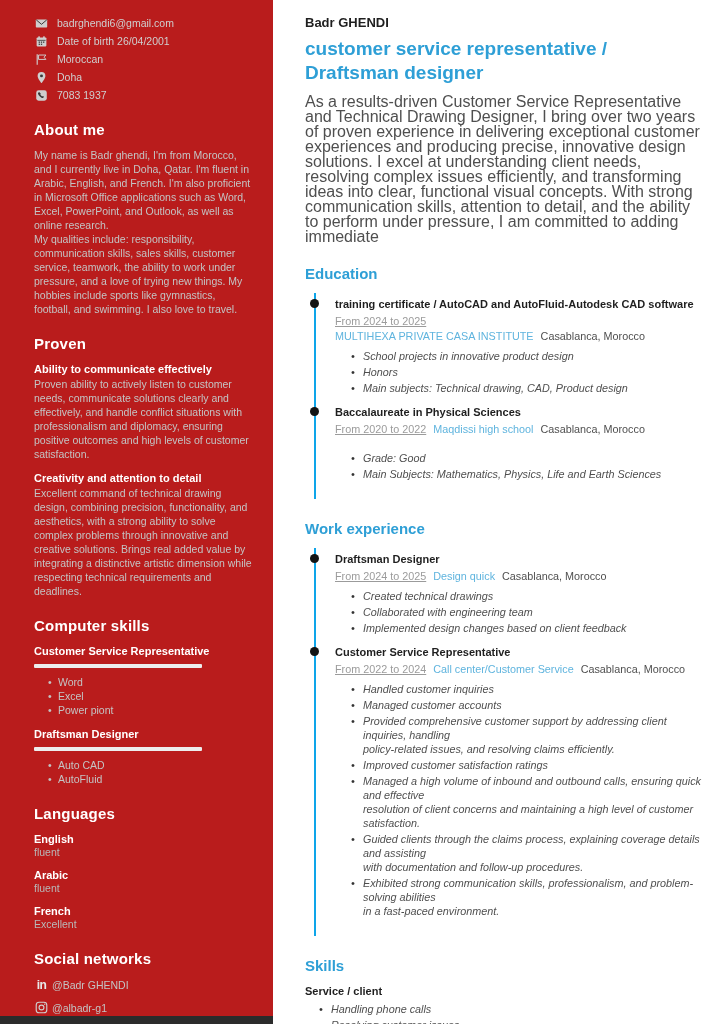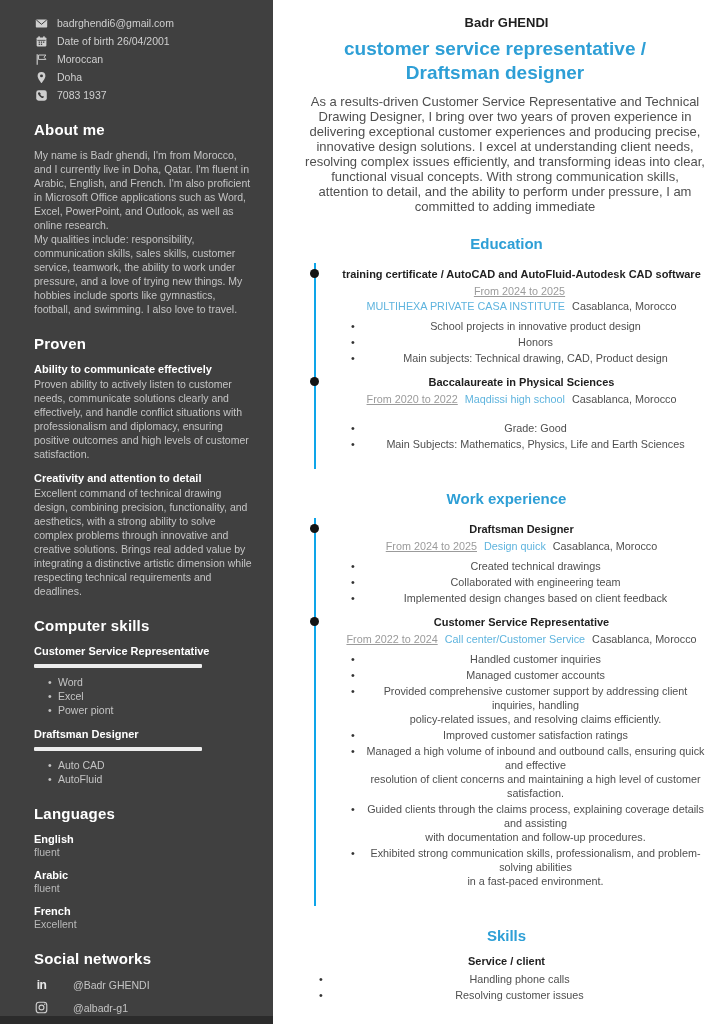--- a/index.html
+++ b/index.html
@@ -5,66 +5,66 @@
   * { margin: 0; padding: 0; box-sizing: border-box; }
   html, body { background: #ffffff; }
   body { font-family: "Liberation Sans", "DejaVu Sans", sans-serif; }
   .page {
     position: relative; width: 724px; height: 1024px; margin: 0 auto;
     background: #ffffff; display: flex; overflow: hidden;
   }
 
   
   .sidebar {
-    width: 273px; flex: 0 0 273px; background: #404040; color: #c9c9c9;
+    width: 273px; flex: 0 0 273px; background: #b91c1c; color: #c9c9c9;
     padding: 16px 18px 20px 34px; overflow: hidden;
   }
   .contact { list-style: none; }
   .contact li { display: flex; align-items: center; gap: 9px; margin-bottom: 4px; font-size: 10.5px; line-height: 13px; color: #cfcfcf; }
   .cicon { width: 14px; height: 14px; flex: 0 0 14px; display: inline-flex; align-items: center; justify-content: center; }
   .cicon svg { width: 13px; height: 13px; fill: #cfcfcf; }
 
   .side-h2 { color: #ffffff; font-size: 15px; font-weight: bold; margin: 19px 0 10px; letter-spacing: 0.2px; }
   .side-text { font-size: 10.5px; line-height: 14px; color: #c4c4c4; }
   .side-h3 { color: #ffffff; font-size: 11px; font-weight: bold; margin: 11px 0 2px; }
 
   .skill-bar { width: 168px; height: 4px; background: #ededed; border-radius: 1px; margin: 7px 0 8px; }
   .side-list { list-style: none; margin: 2px 0 2px 14px; }
   .side-list li { position: relative; font-size: 10.5px; line-height: 13px; margin-bottom: 1px; color: #c4c4c4; padding-left: 10px; }
   .side-list li::before { content: "•"; position: absolute; left: 0; top: 0; color: #c4c4c4; }
 
   .lang { margin-bottom: 9px; }
   .lang-name { color: #ffffff; font-weight: bold; font-size: 11px; line-height: 14px; }
   .lang-level { color: #b9b9b9; font-size: 10.5px; line-height: 13px; }
 
-  .social-item { display: flex; align-items: center; gap: 24px; margin-bottom: 8px; font-size: 10.5px; color: #c4c4c4; }
+  .social-item { display: flex; align-items: center; gap: 3px; margin-bottom: 8px; font-size: 10.5px; color: #c4c4c4; }
   .sicon { width: 15px; height: 15px; display: inline-flex; align-items: center; justify-content: center; }
   .sicon.in { font-weight: bold; font-size: 12px; color: #e8e8e8; letter-spacing: -0.5px; }
   .sicon svg { width: 13px; height: 13px; stroke: #cfcfcf; fill: none; stroke-width: 1.4; }
 
   .bottom-strip { position: absolute; left: 0; bottom: 0; width: 273px; height: 8px; background: #2b2b2b; }
 
   
-  .main { flex: 1; padding: 15px 16px 20px 32px; overflow: hidden; text-align: center; }
+  .main { flex: 1; padding: 15px 16px 20px 32px; overflow: hidden; }
   .person-name { font-size: 13px; font-weight: bold; color: #1f1f1f; }
   .job-title { font-size: 19px; font-weight: bold; color: #2e9fd6; line-height: 1.28; margin: 7px 0 8px; max-width: 380px; }
-  .summary { font-size: 13px; line-height: 15px; color: #4f4f4f; max-width: 400px; }
+  .summary { font-size: 16px; line-height: 15px; color: #4f4f4f; max-width: 400px; }
 
   .section-heading { font-size: 15px; font-weight: bold; color: #2e9fd6; margin: 21px 0 11px; }
 
   .timeline { border-left: 2px solid #0ea5e9; margin-left: 9px; padding: 4px 0 16px 19px; }
   .t-entry { position: relative; }
   .t-entry + .t-entry { margin-top: 10px; }
   .t-entry::before { content: ""; position: absolute; left: -25px; top: 2px; width: 9px; height: 9px; border-radius: 50%; background: #141414; }
   .entry-title { font-size: 11px; font-weight: bold; color: #1f1f1f; line-height: 14px; }
   .entry-meta { font-size: 10.8px; line-height: 15px; margin-top: 3px; color: #4f4f4f; }
   .period { color: #9b9b9b; margin-right: 4px; text-decoration: underline; }
   .org-link { color: #5fb4de; text-decoration: none; margin-right: 4px; cursor: pointer; }
   .loc { color: #4f4f4f; }
-  .bullets { list-style: none; margin: 5px 0 0 16px; }
+  .bullets { list-style: none; margin: 5px 0 0 16px; font-style: italic; }
   .bullets li { position: relative; font-size: 10.8px; line-height: 14px; color: #4f4f4f; padding-left: 12px; margin-bottom: 2px; white-space: pre-line; }
   .bullets li::before { content: "•"; position: absolute; left: 0; top: 0; color: #333; }
 
   
   .edu .t-entry:first-child .period { display: block; }
   .edu .t-entry + .t-entry .bullets { margin-top: 14px; }
 
   .skill-group-title { font-size: 11px; font-weight: bold; color: #1f1f1f; margin: 10px 0 3px; }
   .skills-bullets { margin-left: 14px; }
 </style>

